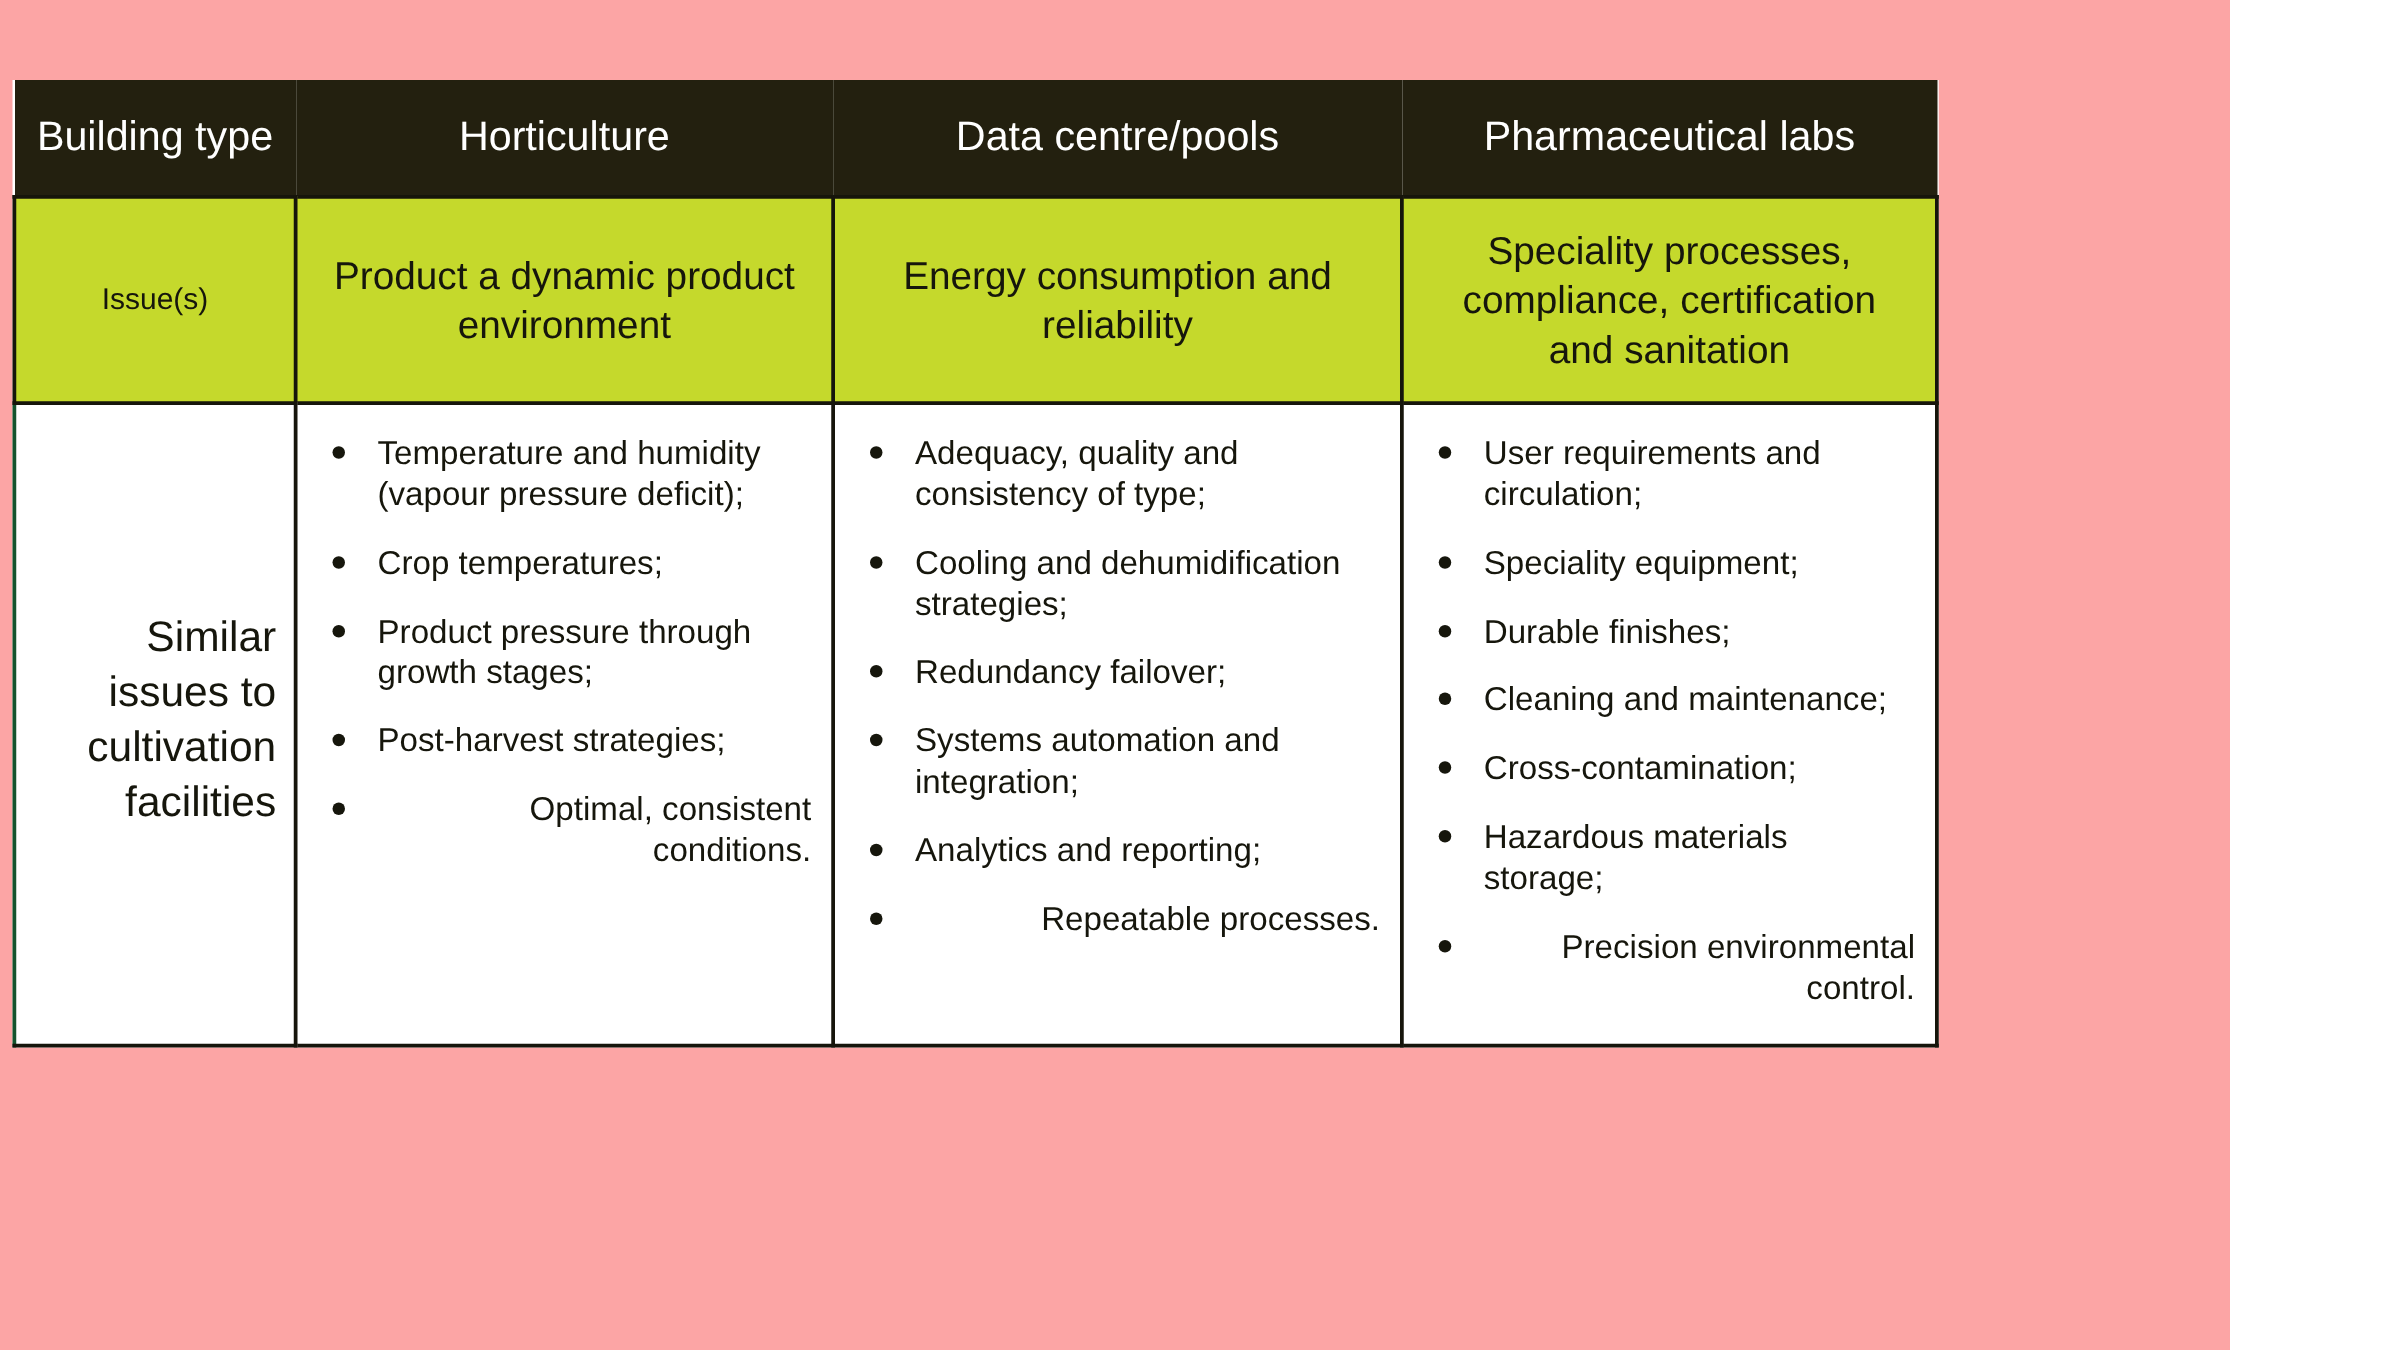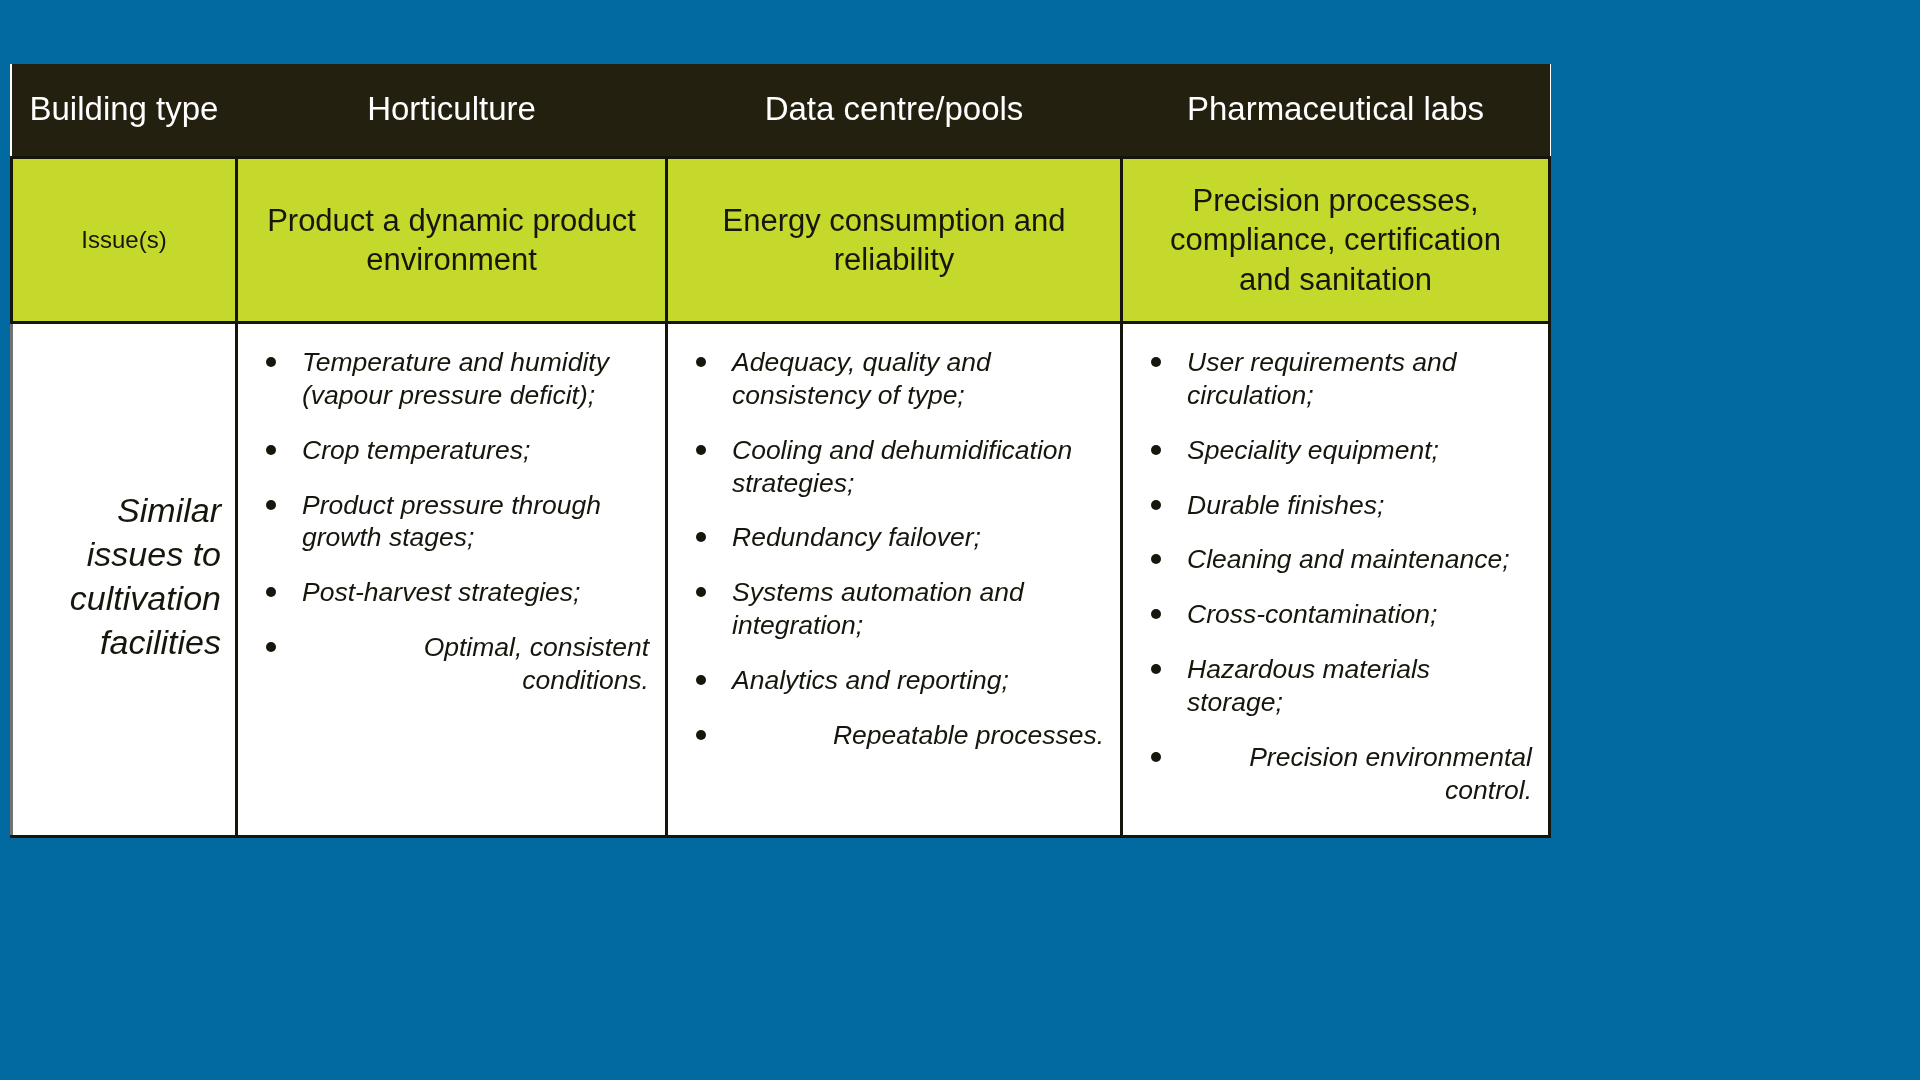--- a/index.html
+++ b/index.html
@@ -10,23 +10,23 @@
     height: 1080px;
     overflow: hidden;
   }
   body {
     font-family: "Liberation Sans", sans-serif;
     -webkit-font-smoothing: antialiased;
   }
 
   .page {
     position: relative;
-    width: 1920px;
+    width: 1784px;
     height: 1080px;
-    background: #0369a1;
+    background: #fca5a5;
   }
 
   .table-wrap {
     position: absolute;
     left: 10px;
     top: 64px;
     width: 1538px;
   }
 
   table.comparison {
@@ -70,28 +70,27 @@
   }
   tr.issues-row > td.rowlabel {
     font-size: 24px;
   }
 
   
   tr.detail-row > td {
     background: #ffffff;
     color: #16160c;
     vertical-align: top;
-    border-left: 3px solid #737373;
+    border-left: 3px solid #14532d;
     border-right: 3px solid #16150b;
     border-bottom: 3px solid #16150b;
     border-top: none;
     padding: 22px 16px 28px 16px;
     box-sizing: border-box;
     height: 470px;
-    font-style: italic;
   }
   tr.detail-row > td.rowlabel {
     vertical-align: middle;
     text-align: right;
     font-size: 34px;
     line-height: 1.3;
     padding-left: 14px;
     padding-right: 14px;
   }
 
@@ -146,21 +145,21 @@
           <th>Horticulture</th>
           <th>Data centre/pools</th>
           <th>Pharmaceutical labs</th>
         </tr>
       </thead>
       <tbody>
         <tr class="issues-row">
           <td class="rowlabel">Issue(s)</td>
           <td>Product a dynamic product environment</td>
           <td>Energy consumption and reliability</td>
-          <td>Precision processes, compliance, certification and sanitation</td>
+          <td>Speciality processes, compliance, certification and sanitation</td>
         </tr>
         <tr class="detail-row">
           <td class="rowlabel">Similar issues to cultivation facilities</td>
           <td>
             <ul class="bullets">
                 <li><span class="bullet-dot"></span><span>Temperature and humidity (vapour pressure deficit);</span></li>
                 <li><span class="bullet-dot"></span><span>Crop temperatures;</span></li>
                 <li><span class="bullet-dot"></span><span>Product pressure through growth stages;</span></li>
                 <li><span class="bullet-dot"></span><span>Post-harvest strategies;</span></li>
                 <li><span class="bullet-dot"></span><span>Optimal, consistent conditions.</span></li>

